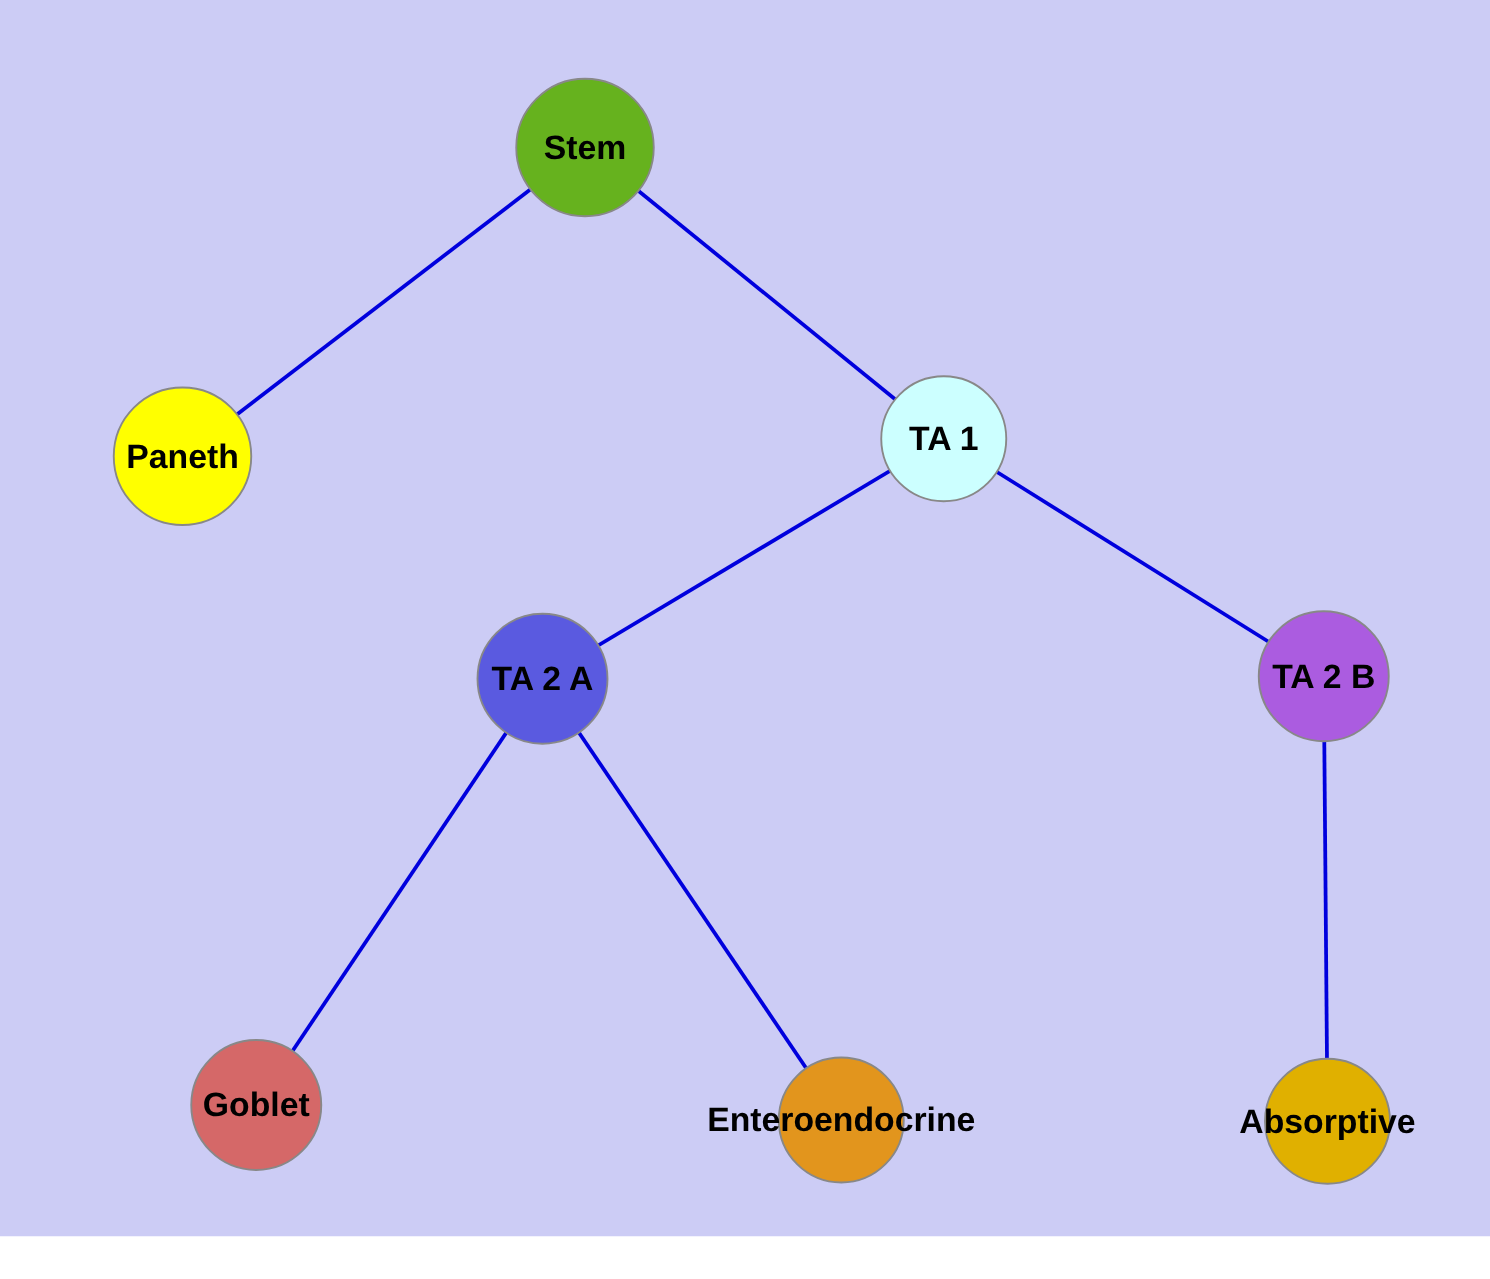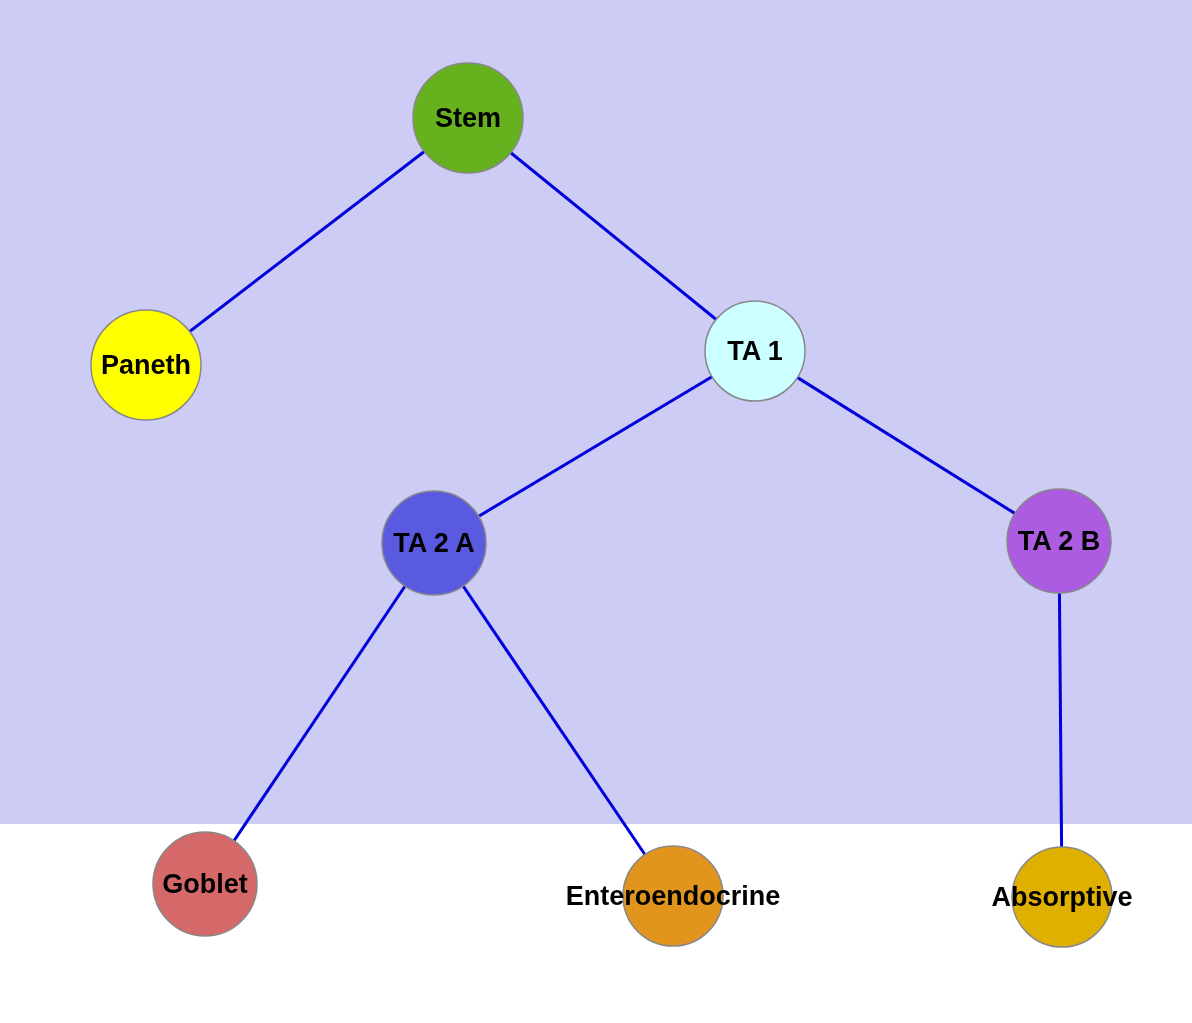--- a/index.html
+++ b/index.html
@@ -6,21 +6,21 @@
     margin: 0;
     padding: 0;
     width: 1192px;
     height: 1023px;
     overflow: hidden;
     font-family: "Liberation Sans", sans-serif;
   }
   #canvas {
     position: relative;
     width: 1192px;
-    height: 824px;
+    height: 989px;
   }
   svg text {
     font-family: "Liberation Sans", "DejaVu Sans", sans-serif;
     font-weight: bold;
     font-size: 27px;
     user-select: none;
   }
 </style>
 </head>
 <body>

